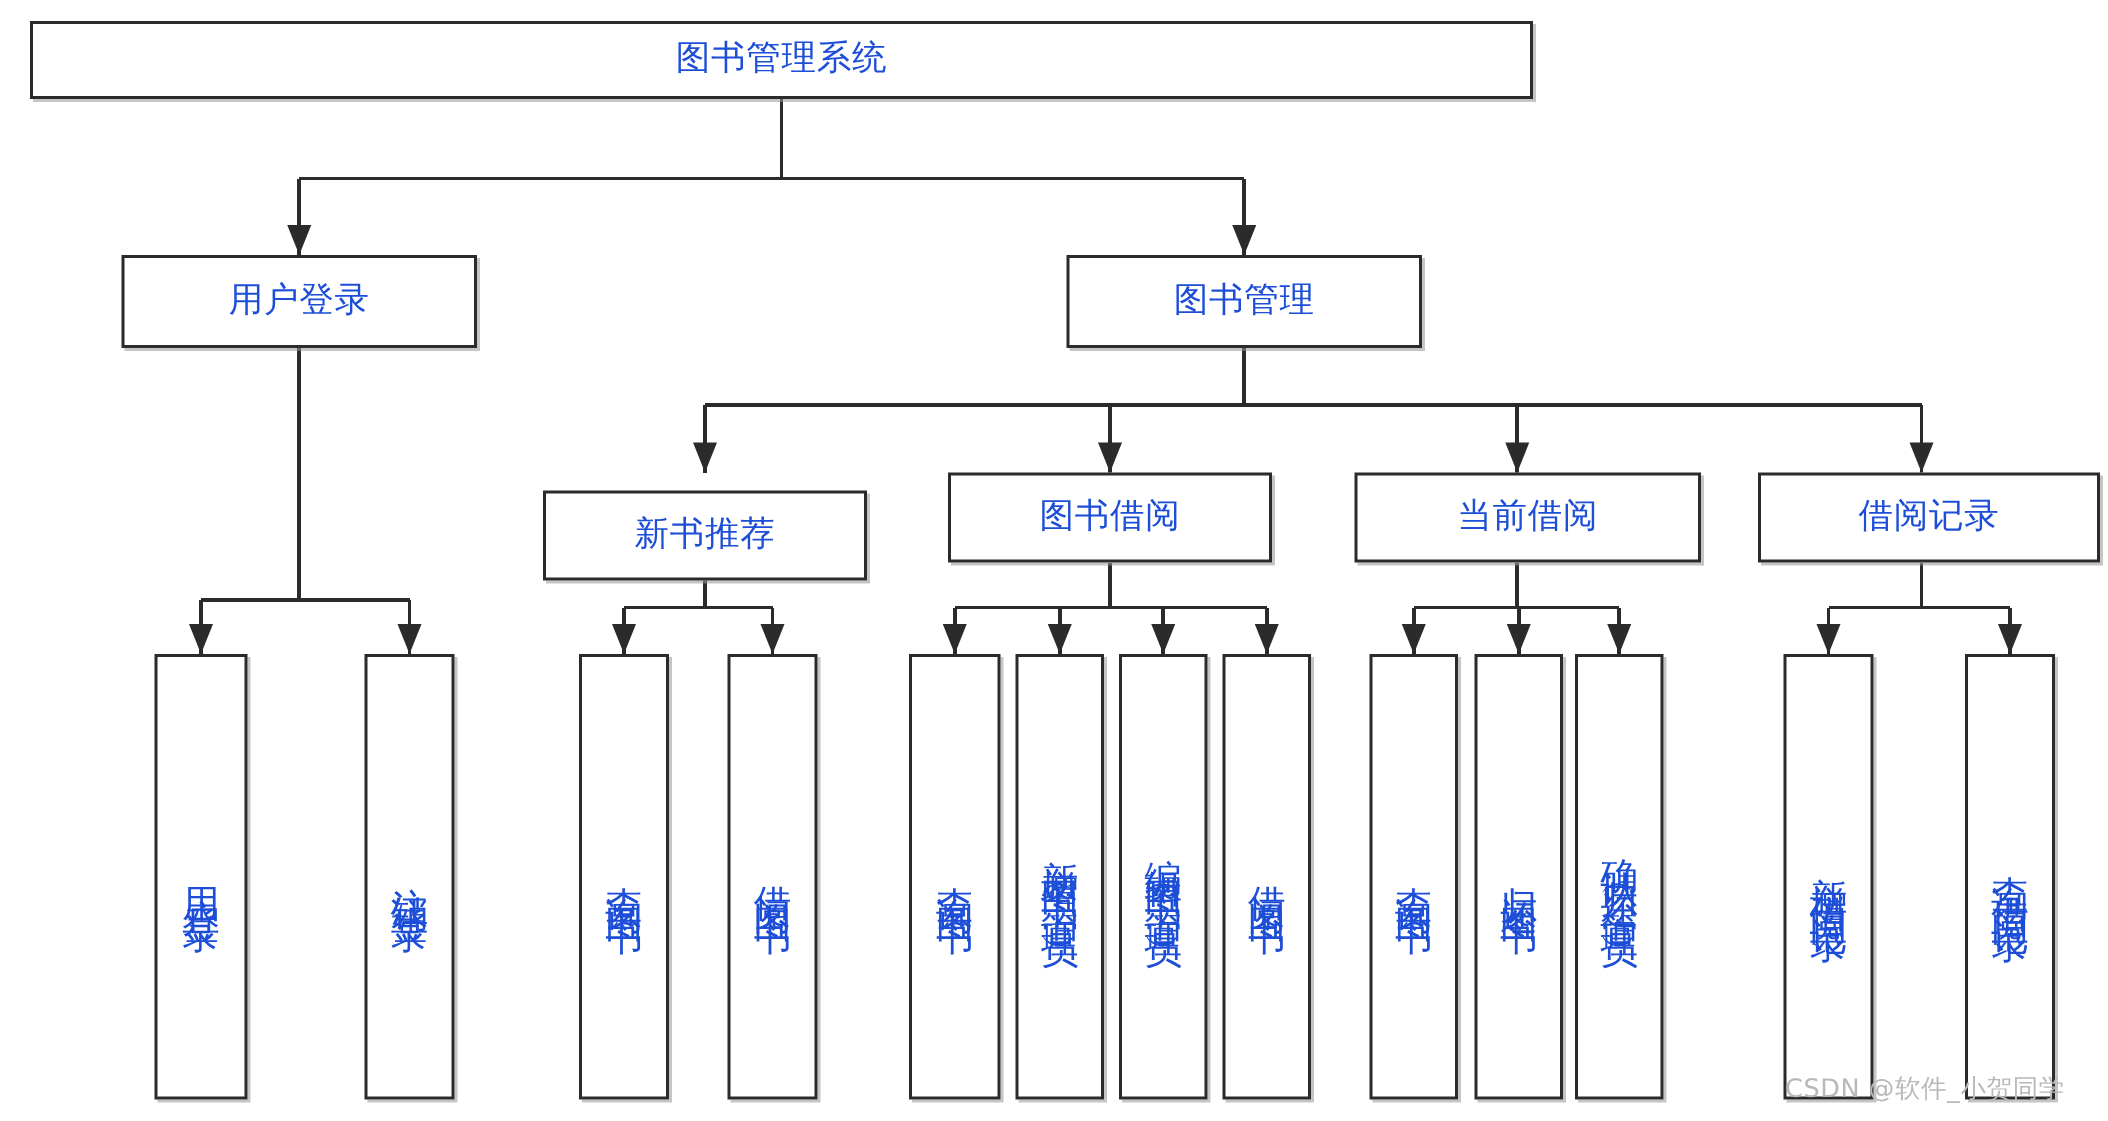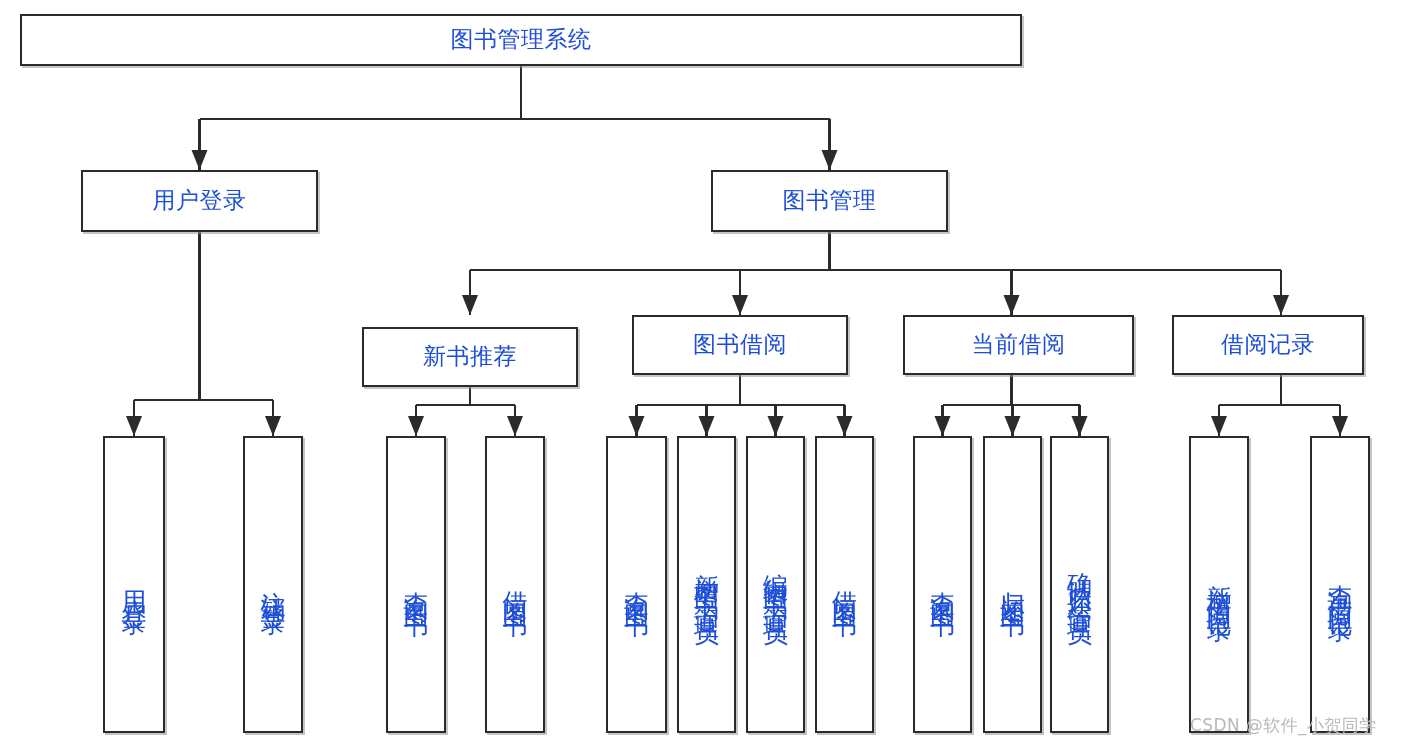--- a/index.html
+++ b/index.html
@@ -150,21 +150,21 @@
   </div>
 
   <div class="node horiz" style="left:632px;top:315px;width:216px;height:60px;">
     <span class="lbl">图书借阅</span>
   </div>
 
   <div class="node horiz" style="left:903px;top:315px;width:231px;height:60px;">
     <span class="lbl">当前借阅</span>
   </div>
 
-  <div class="node horiz" style="left:1172px;top:315px;width:192px;height:60px;">
+  <div class="node horiz" style="left:1172px;top:315px;width:228px;height:60px;">
     <span class="lbl">借阅记录</span>
   </div>
 
   <div class="node vert" style="left:103px;top:436px;width:62px;height:297px;">
     <span class="lbl">用户登录</span>
   </div>
 
   <div class="node vert" style="left:243px;top:436px;width:60px;height:297px;">
     <span class="lbl">注销登录</span>
   </div>

